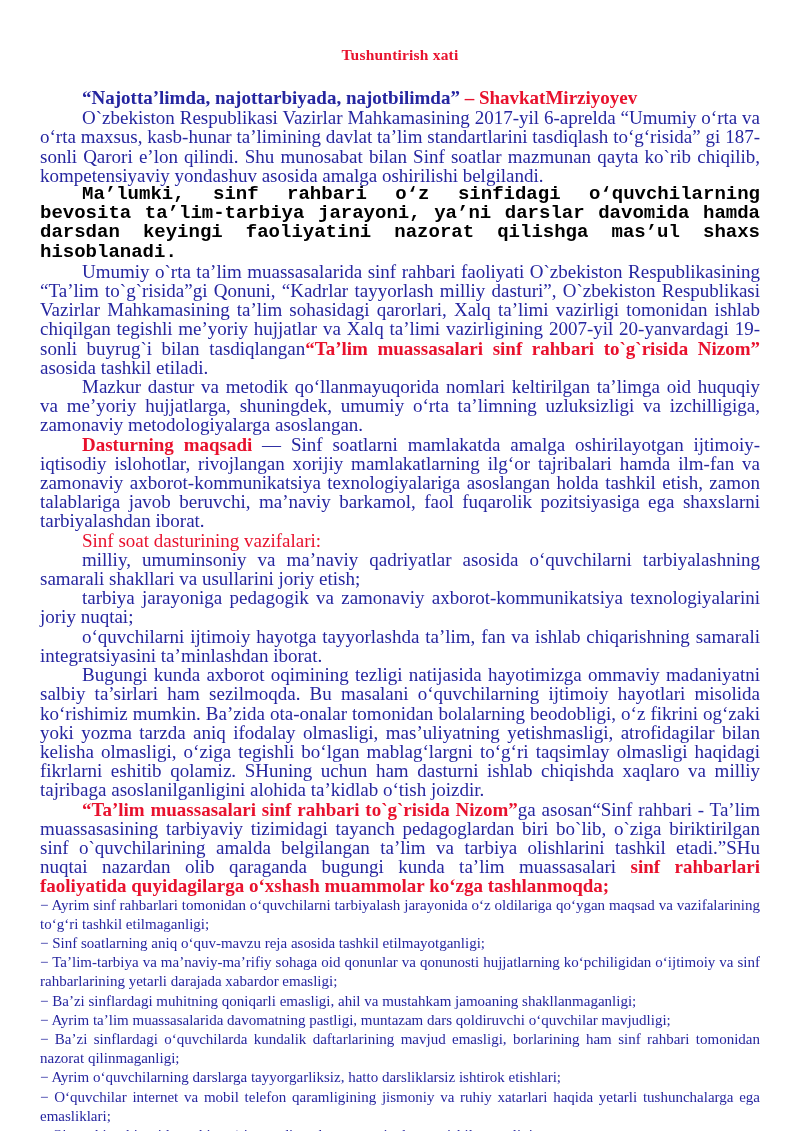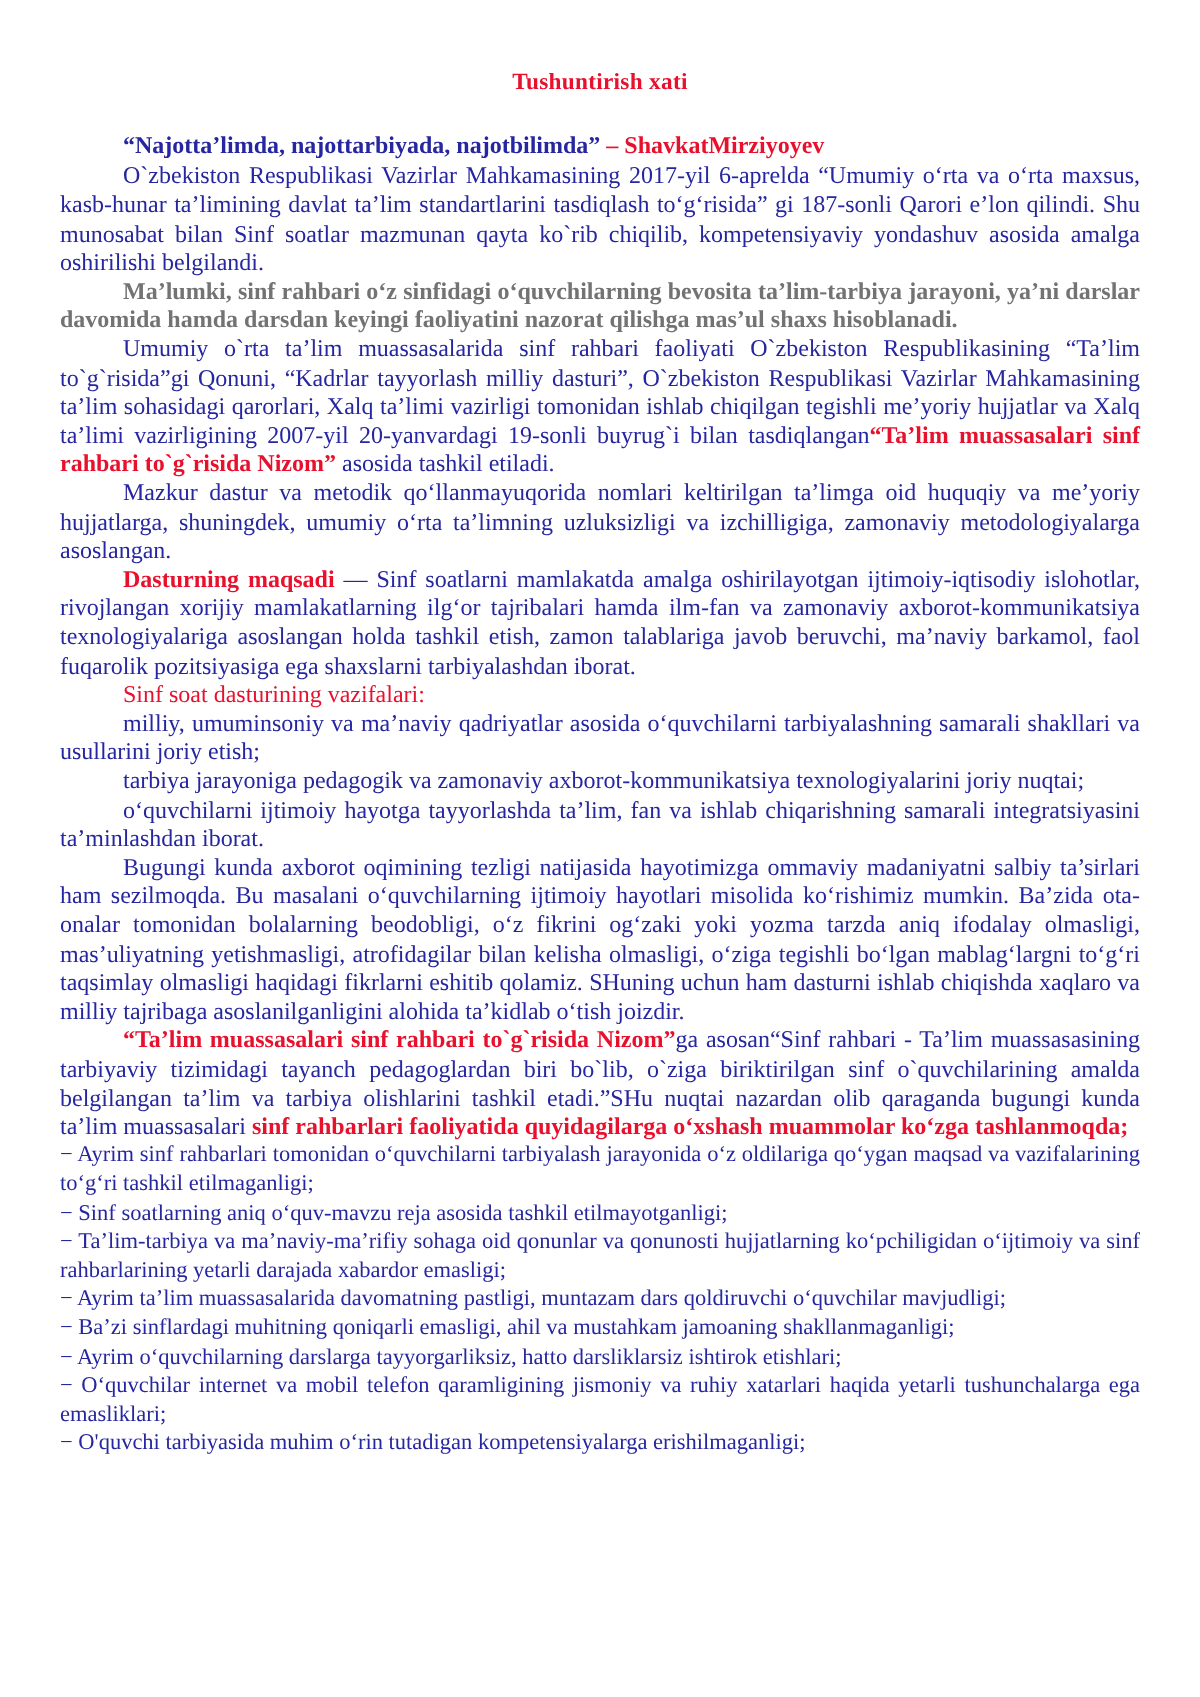--- a/index.html
+++ b/index.html
@@ -27,21 +27,21 @@
     font-weight: bold;
     font-size: 15.5px;
     color: #e8112d;
     margin: 0 0 24px 0;
     letter-spacing: 0.2px;
   }
   p {
     margin: 0;
     text-align: justify;
     text-justify: inter-word;
-    font-size: 16px;
+    font-size: 19px;
     line-height: 19.2px;
   }
   .indent {
     text-indent: 42px;
   }
   .epigraph {
     text-indent: 42px;
     font-weight: bold;
     text-align: left;
     margin-bottom: 1px;
@@ -50,23 +50,24 @@
   .red  { color: #e8112d; }
   .b    { font-weight: bold; }
   .bullet {
     text-align: justify;
     margin: 0;
     font-size: 15px;
     line-height: 19.2px;
   }
   .hl-block {
     font-weight: bold;
-    color: #737373;
+    color: #000000;
     text-indent: 42px;
     text-align: justify;
+    font-family: Liberation Mono, monospace;
   }
   .sub-head {
     font-weight: normal;
     color: #e8112d;
     text-indent: 42px;
     text-align: left;
   }
 </style>
 </head>
 <body>
@@ -94,20 +95,21 @@
   <p class="indent blue">o‘quvchilarni ijtimoiy hayotga tayyorlashda ta’lim, fan va ishlab chiqarishning samarali integratsiyasini ta’minlashdan iborat.</p>
 
   <p class="indent blue">Bugungi kunda axborot oqimining tezligi natijasida hayotimizga ommaviy madaniyatni salbiy ta’sirlari ham sezilmoqda. Bu masalani o‘quvchilarning ijtimoiy hayotlari misolida ko‘rishimiz mumkin. Ba’zida ota-onalar tomonidan bolalarning beodobligi, o‘z fikrini og‘zaki yoki yozma tarzda aniq ifodalay olmasligi, mas’uliyatning yetishmasligi, atrofidagilar bilan kelisha olmasligi, o‘ziga tegishli bo‘lgan mablag‘largni to‘g‘ri taqsimlay olmasligi haqidagi fikrlarni eshitib qolamiz. SHuning uchun ham dasturni ishlab chiqishda xaqlaro va milliy tajribaga asoslanilganligini alohida ta’kidlab o‘tish joizdir.</p>
 
   <p class="indent"><span class="red b">“Ta’lim muassasalari sinf rahbari to`g`risida Nizom”</span><span class="blue">ga asosan“Sinf rahbari - Ta’lim muassasasining tarbiyaviy tizimidagi tayanch pedagoglardan biri bo`lib, o`ziga biriktirilgan sinf o`quvchilarining amalda belgilangan ta’lim va tarbiya olishlarini tashkil etadi.”SHu nuqtai nazardan olib qaraganda bugungi kunda ta’lim muassasalari </span><span class="red b">sinf rahbarlari faoliyatida quyidagilarga o‘xshash muammolar ko‘zga tashlanmoqda;</span></p>
 
   <div>
     <p class="bullet blue"><span>−</span> <span>Ayrim sinf rahbarlari tomonidan o‘quvchilarni tarbiyalash jarayonida o‘z oldilariga qo‘ygan maqsad va vazifalarining to‘g‘ri tashkil etilmaganligi;</span></p>
     <p class="bullet blue"><span>−</span> <span> Sinf soatlarning aniq o‘quv-mavzu reja asosida tashkil etilmayotganligi;</span></p>
     <p class="bullet blue"><span>−</span> <span>Ta’lim-tarbiya va ma’naviy-ma’rifiy sohaga oid qonunlar va qonunosti hujjatlarning ko‘pchiligidan o‘ijtimoiy va sinf rahbarlarining yetarli darajada xabardor emasligi;</span></p>
+    <p class="bullet blue"><span>−</span> <span>Ba’zi sinflardagi muhitning qoniqarli emasligi, ahil va mustahkam jamoaning shakllanmaganligi;</span></p>
     <p class="bullet blue"><span>−</span> <span> Ayrim ta’lim muassasalarida davomatning pastligi, muntazam dars qoldiruvchi o‘quvchilar mavjudligi;</span></p>
-    <p class="bullet blue"><span>−</span> <span>Ba’zi sinflardagi muhitning qoniqarli emasligi, ahil va mustahkam jamoaning shakllanmaganligi;</span></p>
+    <p class="bullet blue"><span>−</span> <span>Ba’zi sinflardagi o‘quvchilarda kundalik daftarlarining mavjud emasligi, borlarining ham sinf rahbari tomonidan nazorat qilinmaganligi;</span></p>
     <p class="bullet blue"><span>−</span> <span>Ayrim o‘quvchilarning darslarga tayyorgarliksiz, hatto darsliklarsiz ishtirok etishlari;</span></p>
     <p class="bullet blue"><span>−</span> <span> O‘quvchilar internet va mobil telefon qaramligining jismoniy va ruhiy xatarlari haqida yetarli tushunchalarga ega emasliklari;</span></p>
     <p class="bullet blue"><span>−</span> <span>O'quvchi tarbiyasida muhim o‘rin tutadigan kompetensiyalarga erishilmaganligi;</span></p>
   </div>
 
 </div>
 
 </body></html>

